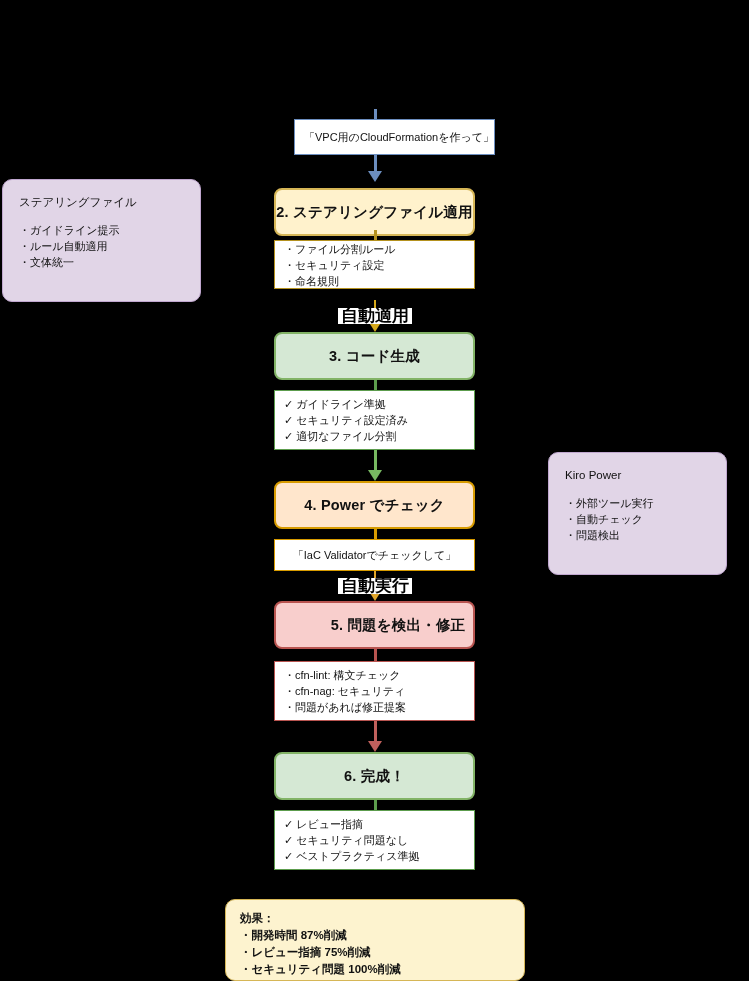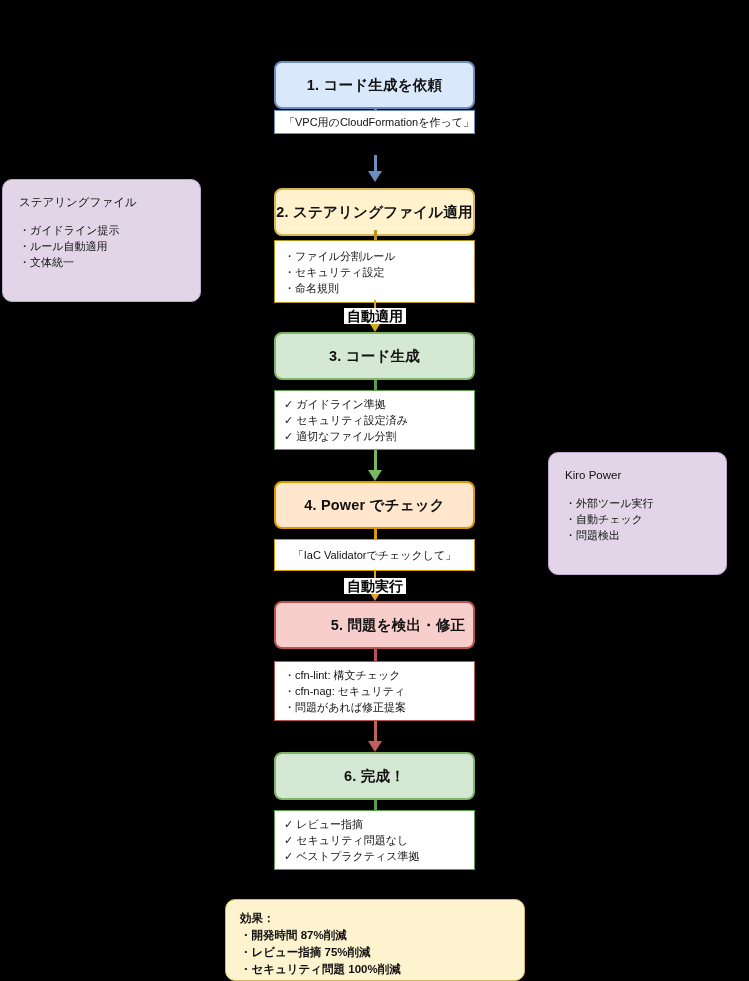--- a/index.html
+++ b/index.html
@@ -145,55 +145,52 @@
   .stub {
     position: absolute;
     width: 3px;
     margin-left: -1.5px;
   }
   
   .edge-label {
     position: absolute;
     background: #ffffff;
     color: #000000;
-    font-size: 14px;
+    font-size: 17px;
     font-weight: bold;
     line-height: 14px;
     padding: 1px 3px;
     white-space: nowrap;
     transform: translateX(-50%);
     border: 0;
   }
 </style>
 </head>
 <body>
 
 <div class="canvas">
 
-  <div class="node step c-blue" style="top:61px;">
-    <span>1. コード生成を依頼</span>
-  </div>
 
   <div class="stub" style="left:375px; top:109px; height:10px; background:#6c8ebf;"></div>
 
-  <div class="note b-blue" style="top:110px; height:24px;">
+  <div class="note b-blue" style="top:119px; height:36px;margin-left:20px;">
     <div class="line" style="text-align:center;">「VPC用のCloudFormationを作って」</div>
   </div>
 
   <div class="arrow" style="left:375px; top:155px; height:27px;">
     <div class="shaft" style="height:16px; background:#6c8ebf;"></div>
     <div class="head" style="border-top:11px solid #6c8ebf;"></div>
   </div>
 
   <div class="node step c-orange" style="top:182px;margin-top:6px;">
     <span>2. ステアリングファイル適用</span>
   </div>
   <div class="stub" style="left:375px; top:230px; height:10px; background:#b5921f;"></div>
 
-  <div class="note b-orange" style="top:240px; height:63px;">
+  <div class="note b-orange" style="top:240px; height:49px;">
     <div class="line">・ファイル分割ルール</div>
     <div class="line">・セキュリティ設定</div>
     <div class="line">・命名規則</div>
   </div>
 
   <div class="arrow thin" style="left:375px; top:300px; height:32px;">
     <div class="shaft" style="height:24px; background:#d6a91b;"></div>
     <div class="head" style="border-top:8px solid #d6a91b;"></div>
   </div>
   <div class="edge-label" style="left:375px; top:308px;">自動適用</div>

